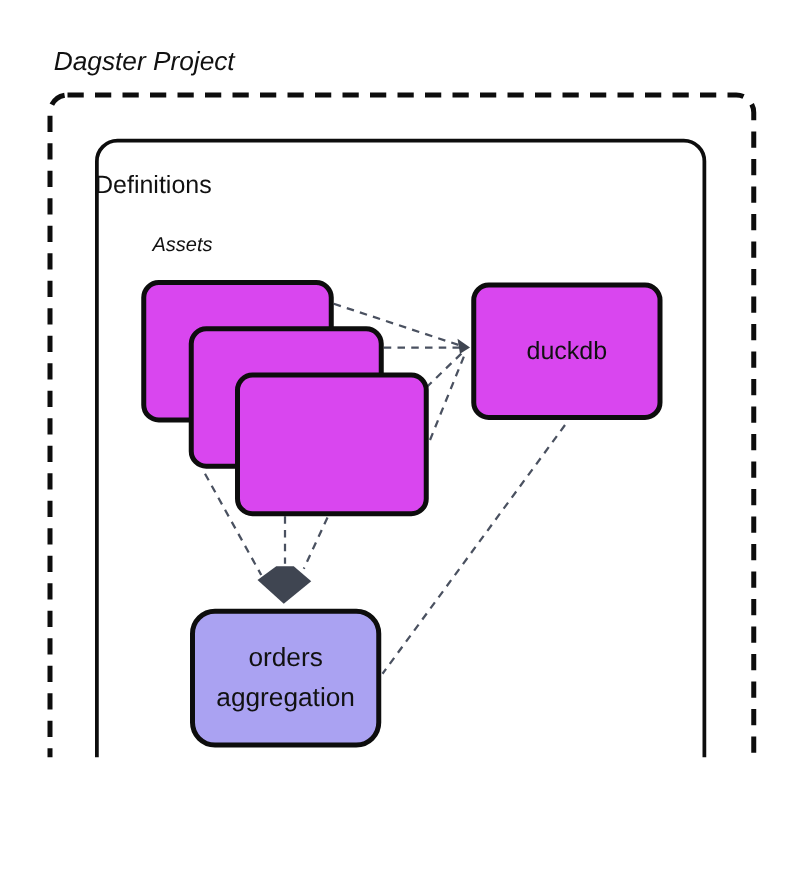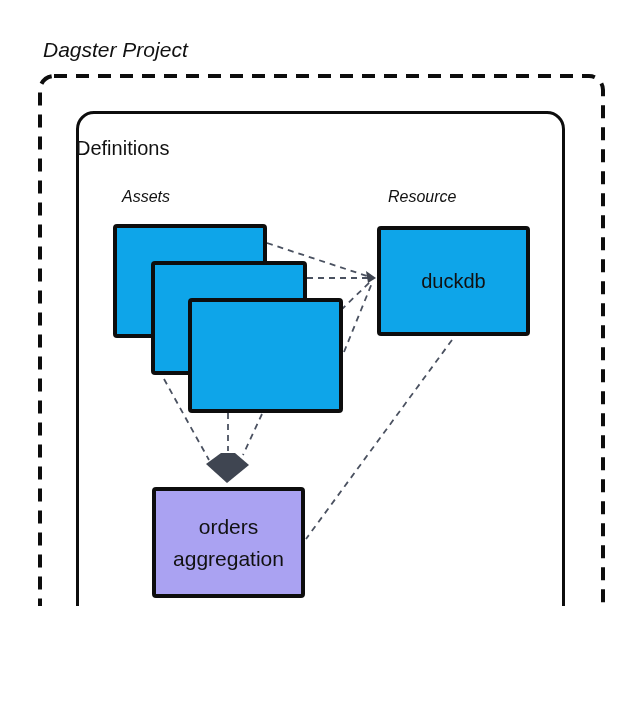--- a/index.html
+++ b/index.html
@@ -38,34 +38,34 @@
     font-size:20px; color:var(--text);
   }
   .group-label{
     position:absolute; font-size:16px; font-style:italic; color:var(--text);
     white-space:nowrap;
   }
   .assets-label{ left:122px; top:188px; }
   .resource-label{ left:388px; top:188px; }
   .card{
     position:absolute;
-    border:4px solid var(--box-border); border-radius:4px;
-    background:#0ea5e9;
+    border:4px solid var(--box-border); border-radius:14px;
+    background:#d946ef;
   }
   .asset-card-1{ left:113px; top:224px; width:154px; height:114px; }
   .asset-card-2{ left:151px; top:261px; width:156px; height:114px; }
   .asset-card-3{ left:188px; top:298px; width:155px; height:115px; }
   .duckdb-box{
     left:377px; top:226px; width:153px; height:110px;
     display:flex; align-items:center; justify-content:center;
     font-size:20px; color:var(--text);
   }
   .orders-box{
     left:152px; top:487px; width:153px; height:111px;
-    border-radius:4px;
+    border-radius:20px;
     background:var(--accent);
     display:flex; align-items:center; justify-content:center;
     text-align:center;
     font-size:21px; line-height:1.5; color:var(--text);
     padding:2px 4px;
   }
   .connector{
     stroke:var(--connector); stroke-width:1.8;
     stroke-dasharray:6 5; fill:none;
   }
@@ -99,21 +99,20 @@
   <div class="project-title">Dagster Project</div>
 
   <div class="definitions-box"></div>
   <div class="definitions-label">Definitions</div>
 
   <div class="group-label assets-label">Assets</div>
   <div class="card asset-card-1"></div>
   <div class="card asset-card-2"></div>
   <div class="card asset-card-3"></div>
 
-  <div class="group-label resource-label">Resource</div>
   <div class="card duckdb-box">
     <span>duckdb</span>
   </div>
 
   <div class="card orders-box">
     <span>orders aggregation</span>
   </div>
 
 </div>
 

